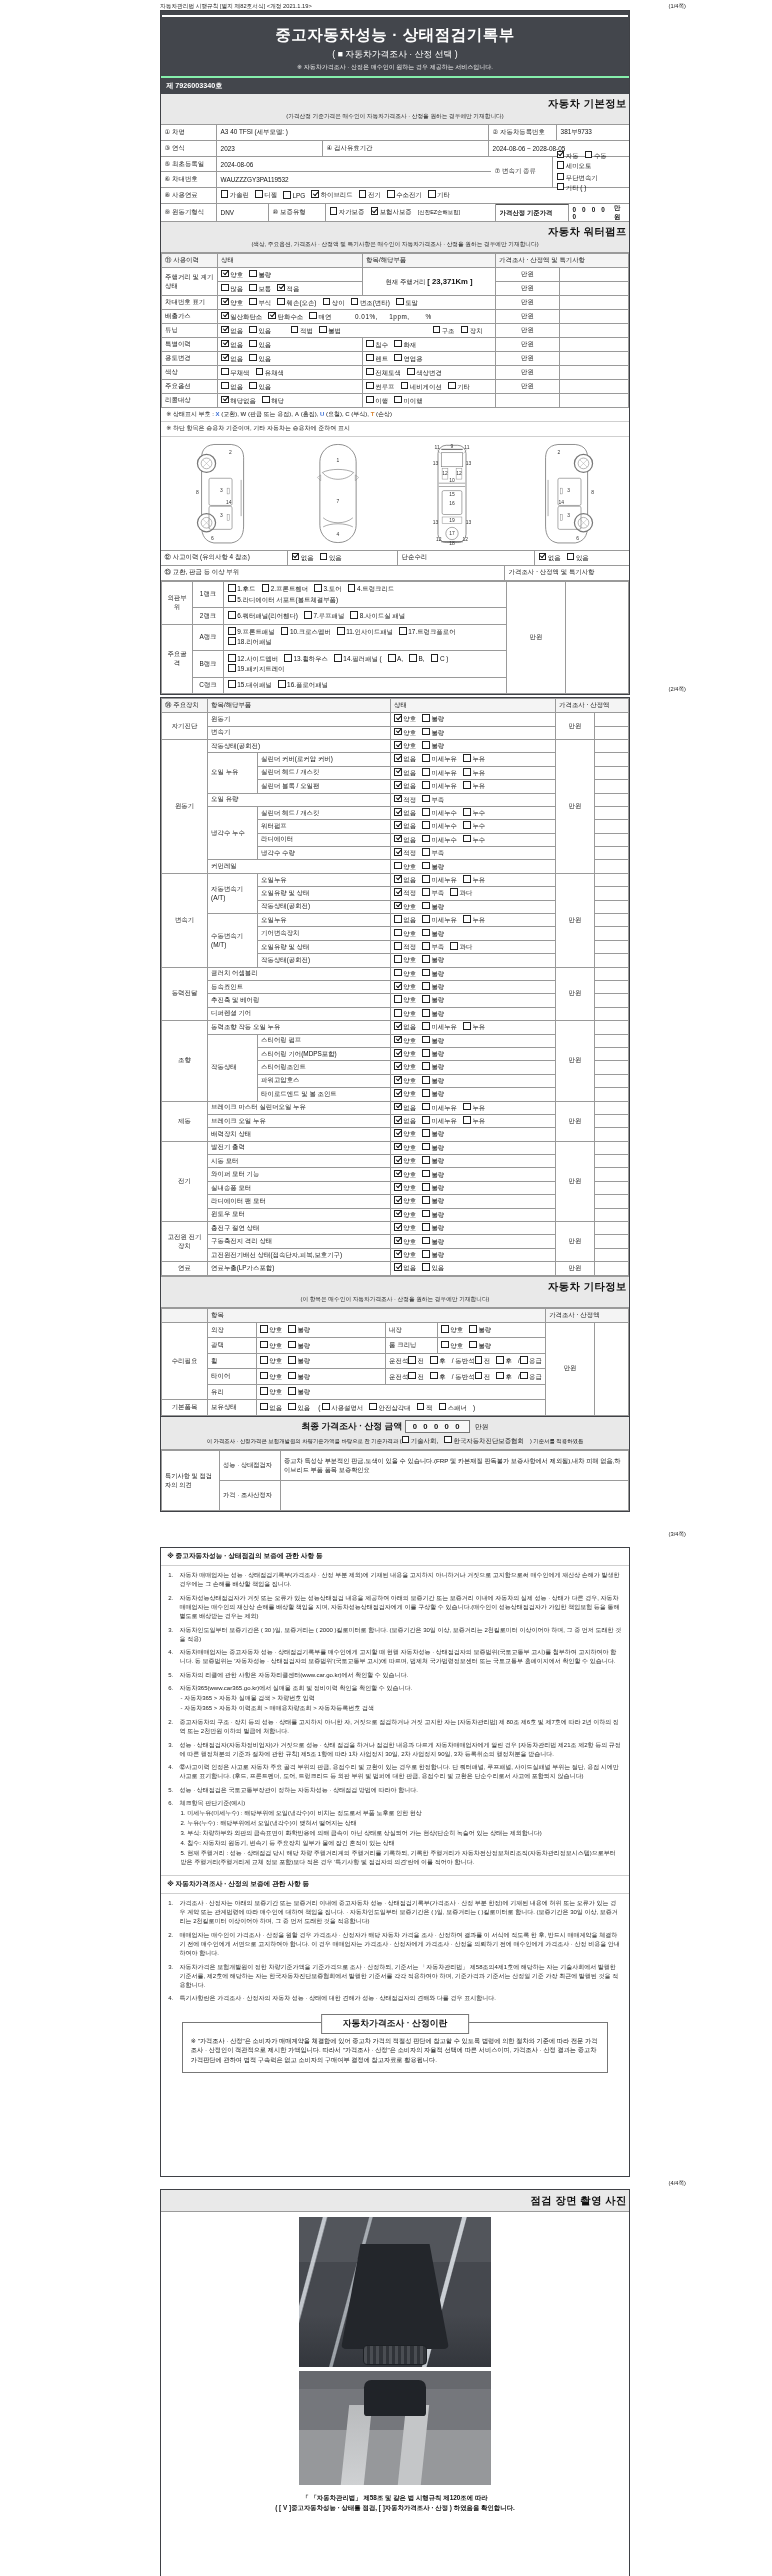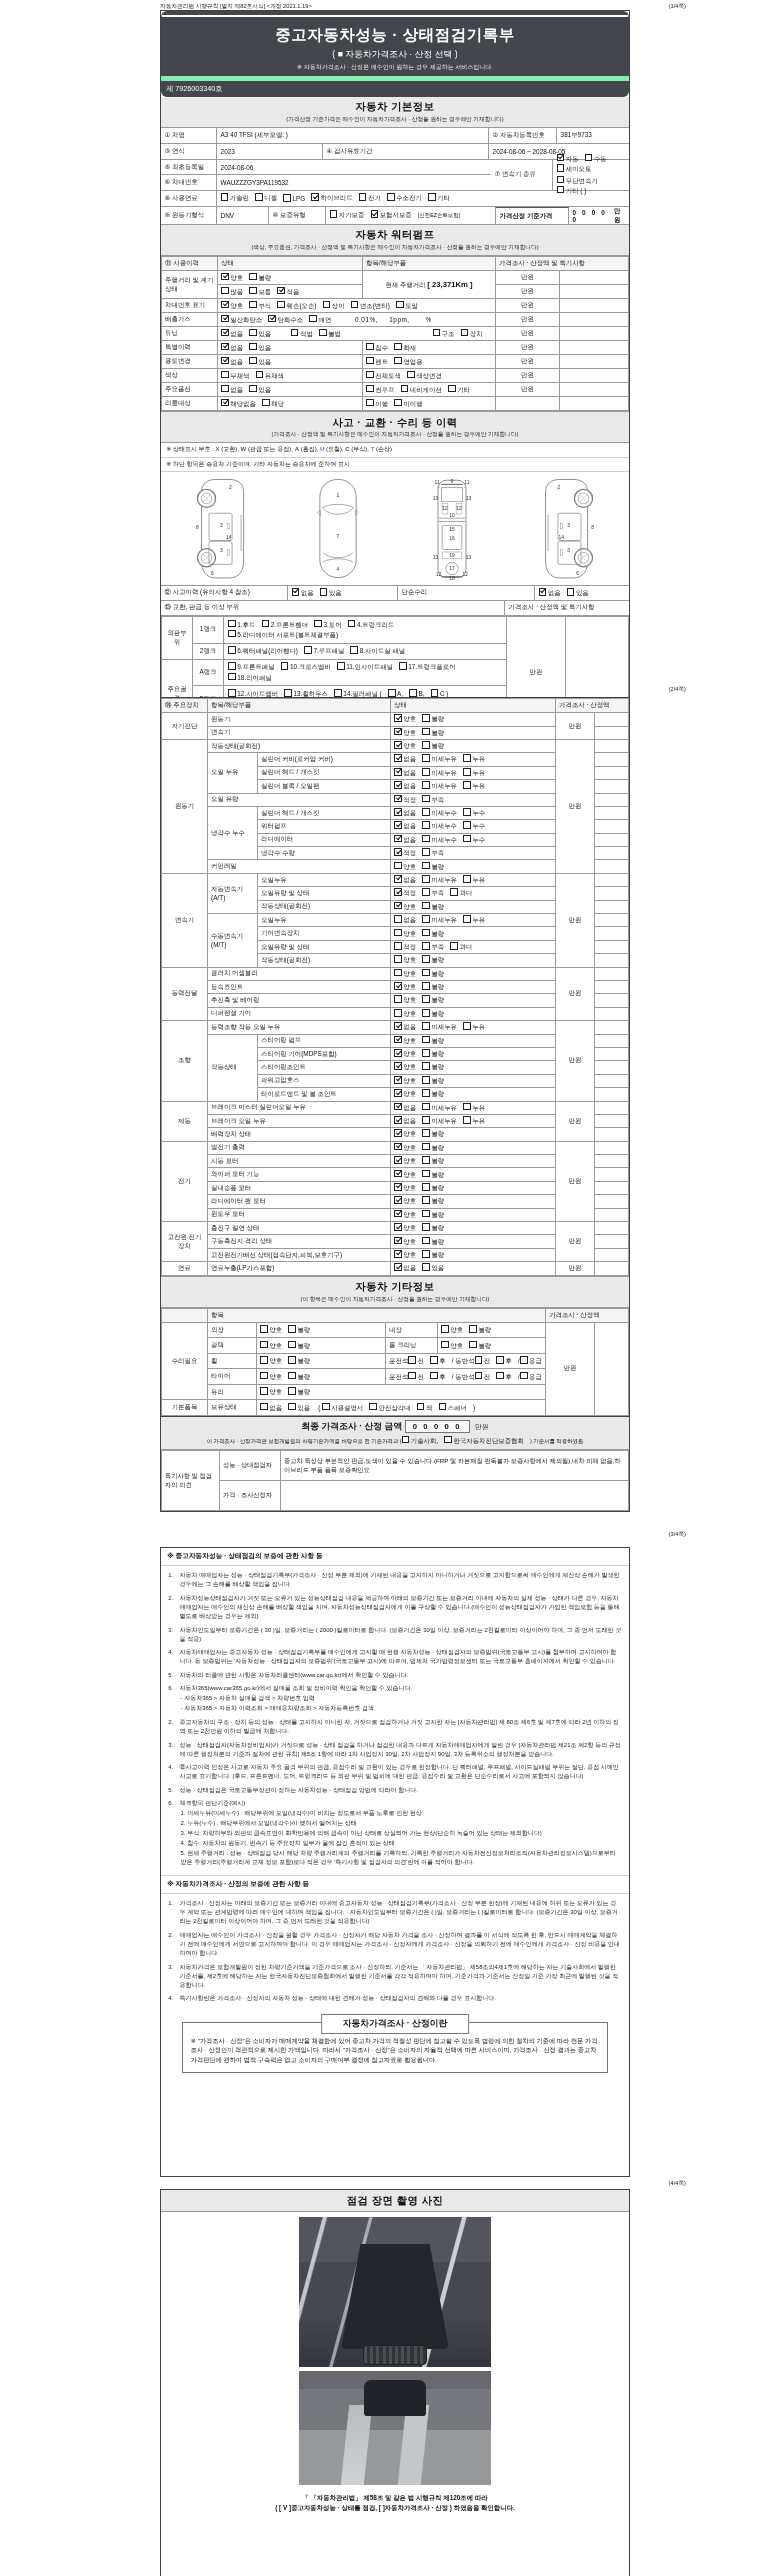--- a/index.html
+++ b/index.html
@@ -2,29 +2,29 @@
 <html style="font-size:8.2px"><head>
 <meta charset="utf-8">
 <style>
   html,body{margin:0;padding:0;background:#fff;}
   body{width:773px;height:2576px;position:relative;overflow:hidden;
        font-family:"Liberation Sans","DejaVu Sans",sans-serif;color:#111;}
   .topnote{position:absolute;left:160px;top:3.1px;font-size:5.7px;color:#222;}
   .pmark{position:absolute;right:87px;font-size:5.7px;color:#222;}
   .page{position:absolute;left:160px;width:470px;border:1.5px solid #3f4146;background:#fff;box-sizing:border-box;}
   
-  .band{background:#43464c;color:#fff;position:relative;padding:3.1px 0 0 0;border-radius:6px;}
+  .band{background:#43464c;color:#fff;position:relative;padding:3.1px 0 0 0;}
   .bandline{height:2.1px;background:#fff;margin:1px 1px 0 1px;}
   .band .t1{font-size:15.5px;font-weight:bold;text-align:center;margin-top:7.2px;letter-spacing:0.5px;}
   .band .t2{font-size:8.8px;text-align:center;margin-top:3.1px;}
   .band .t3{font-size:6px;text-align:center;margin-top:2.1px;color:#f2f2f2;}
-  .band .docno{font-size:7.2px;font-weight:normal;padding:2.6px 0 3.1px 5.2px;margin-top:4.1px;border-top:5px solid #86efac;}
+  .band .docno{font-size:7.2px;font-weight:bold;padding:2.6px 0 3.1px 5.2px;margin-top:4.1px;border-top:2px solid #86efac;}
   
   .sech{background:#e9e9e9;border-bottom:0.5px solid #9a9a9a;text-align:center;padding:3.6px 2.1px 3.1px 2.1px;}
-  .sech .h1{font-size:10.3px;font-weight:bold;letter-spacing:0.5px;}
+  .sech .h1{font-size:10.3px;font-weight:bold;letter-spacing:0.5px;text-align:right;}
   .sech .h2{font-size:5.7px;margin-top:1.5px;color:#222;}
   table{border-collapse:collapse;width:100%;table-layout:fixed;}
   td{border:0.5px solid #9a9a9a;font-size:6.4px;padding:1px 3.1px;vertical-align:middle;
      overflow:hidden;white-space:nowrap;}
   td.wrap{white-space:normal;}
   tr.hdr td{background:#f4f4f4;font-size:6.4px;padding:2.1px 3.1px;}
   td.sl,{text-align:left;}
   td.pr{text-align:center;}
   td.pe{border-left:0.5px solid #9a9a9a;}
   .cb{display:inline-block;width:5.7px;height:5.7px;border:0.8px solid #222;background:#fff;
@@ -251,24 +251,20 @@
         <tr style="height:14px">
           <td>리콜대상</td>
           <td><span class="opt"><span class="cb on"></span><span class="olbl">해당없음</span></span><span class="opt"><span class="cb"></span><span class="olbl">해당</span></span></td>
           <td><span class="opt"><span class="cb"></span><span class="olbl">이행</span></span><span class="opt"><span class="cb"></span><span class="olbl">미이행</span></span></td>
           <td class="pr"></td>
           <td class="pe"></td>
         </tr>
       </tbody>
   </table>
 
-  <div class="sech" style="border-top:0.5px solid #9a9a9a">
-    <div class="h1">사고 · 교환 · 수리 등 이력</div>
-    <div class="h2">(가격조사 · 산정액 및 특기사항은 매수인이 자동차가격조사 · 산정을 원하는 경우에만 기재합니다)</div>
-  </div>
 
   <div class="notesline codes" id="codes-line"><span>※ 상태표시 부호 : </span><b style="color:#3b6fd4">X</b> <span>(교환)</span>, <b style="color:#555555">W</b> <span>(판금 또는 용접)</span>, <b style="color:#555555">A</b> <span>(흠집)</span>, <b style="color:#3b6fd4">U</b> <span>(요철)</span>, <b style="color:#555555">C</b> <span>(부식)</span>, <b style="color:#d9822b">T</b> <span>(손상)</span></div>
   <div class="notesline">※ 하단 항목은 승용차 기준이며, 기타 자동차는 승용차에 준하여 표시</div>
 
   <div class="diagwrap" id="diagrams">
       <svg class="carsvg" viewBox="0 0 160 250">
     <path d="M58,6 C32,9 27,24 28,46 L28,204 C28,228 38,242 58,245 L100,245 C120,242 130,228 130,204 L130,46 C131,24 126,9 100,6 Z" fill="none" stroke="#777" stroke-width="2"></path>
     <path d="M124,92 L124,180" stroke="#777" stroke-width="1.5"></path>
     <circle cx="40" cy="52" r="22" fill="#fff" stroke="#777" stroke-width="3"></circle>
         <circle cx="40" cy="52" r="13" fill="none" stroke="#888" stroke-width="1.5"></circle>

